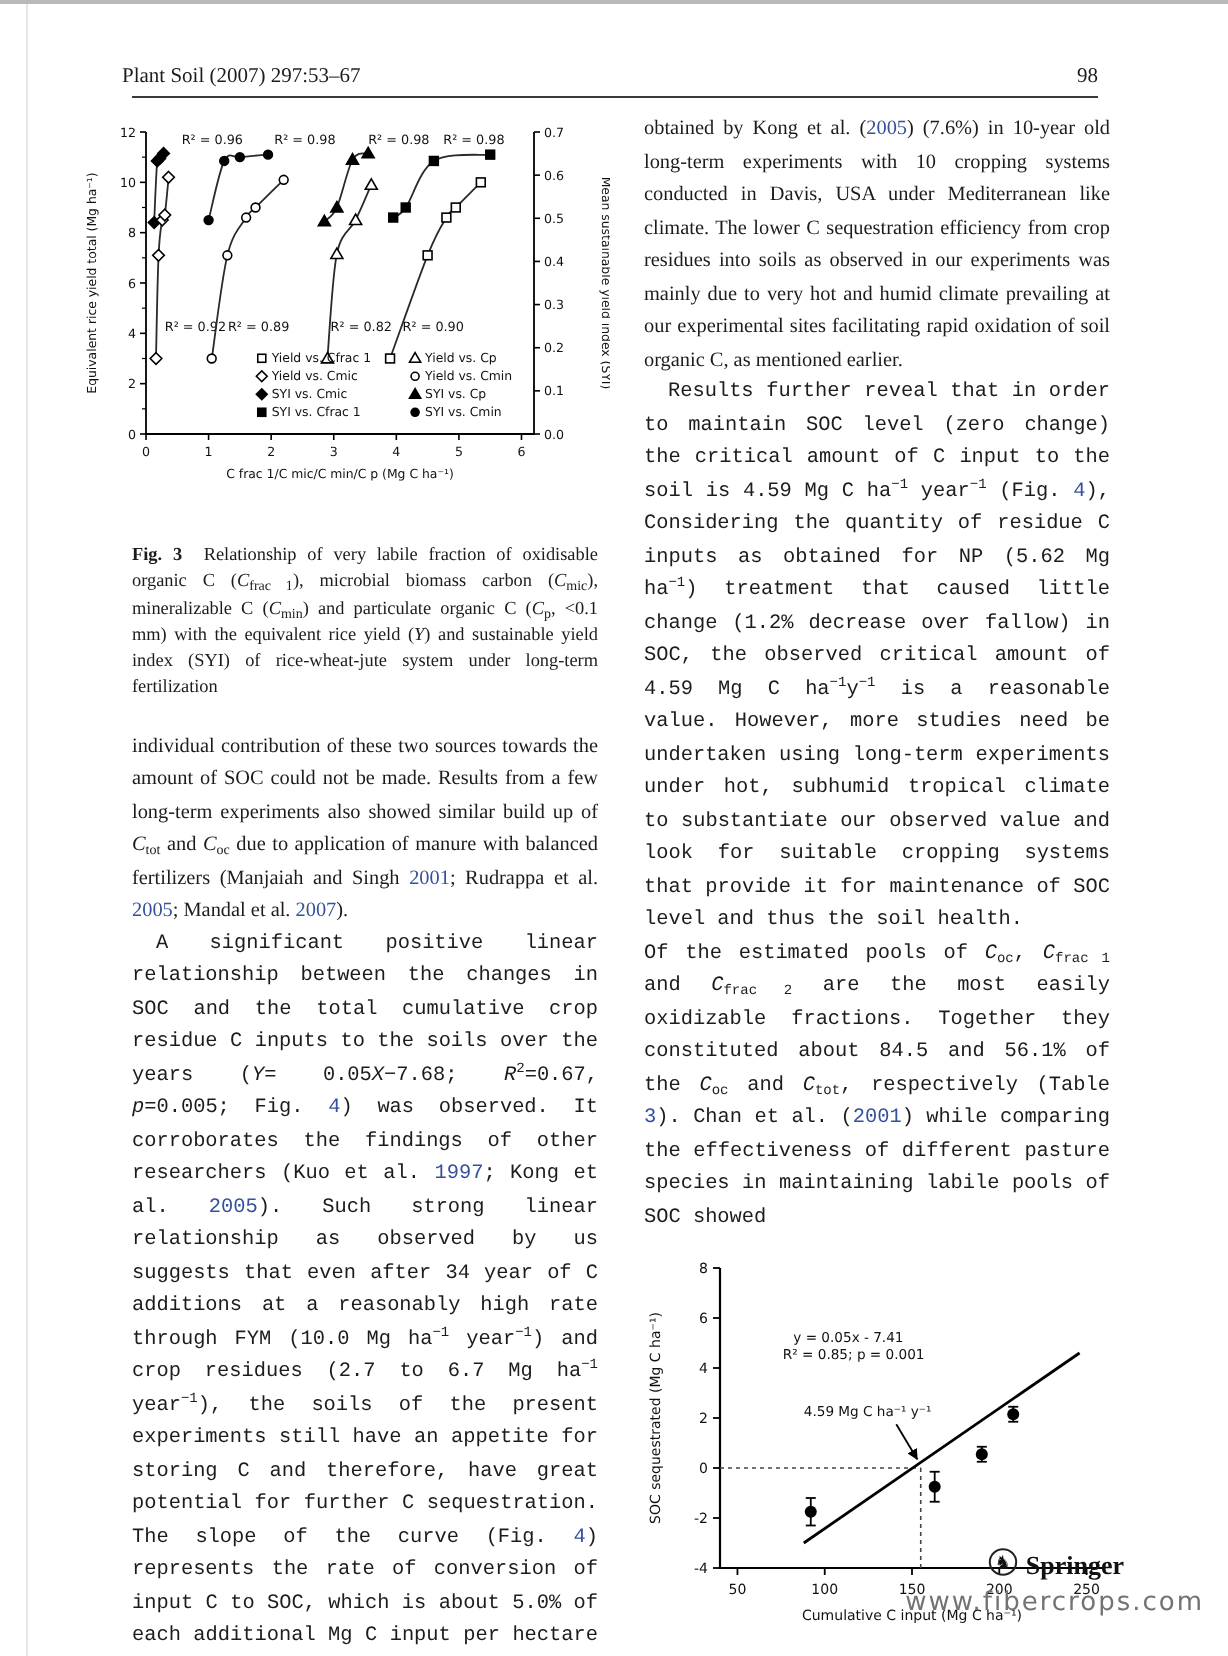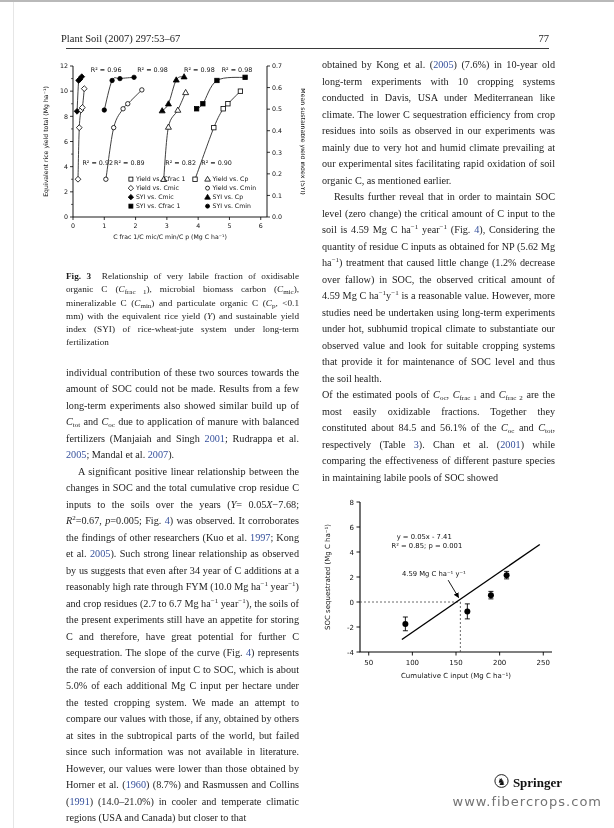--- a/index.html
+++ b/index.html
@@ -22,31 +22,31 @@
   .section-heading{font-size:10.2px;font-weight:normal;margin:14px 0 14px 0;}
   .fig3-wrap{margin-left:-27px;margin-top:2px;}
   .fig4-wrap{margin-top:8px;margin-left:-2px;}
   svg text{font-family:"DejaVu Sans",sans-serif;fill:#111;}
   .springer{position:absolute;top:771px;right:52px;display:flex;align-items:center;gap:4px;
             font-family:"Liberation Serif",serif;font-size:13px;font-weight:bold;color:#111;}
   .watermark{position:absolute;top:792px;right:12px;text-align:right;
              font-family:"DejaVu Sans",sans-serif;letter-spacing:2px;}
   .watermark-cn{font-size:14px;color:#c6bcb6;}
   .watermark-url{font-size:13px;color:#737373;letter-spacing:1px;}
-  p.body + p.body{margin-top:0;}
+  p.body + p.body{margin-top:0;font-family:Liberation Mono, monospace;}
   .leftcol-text{margin-top:15px;}
 </style>
 </head>
 <body>
 
 <div class="page">
 
   <div class="header">
     <span>Plant Soil (2007) 297:53–67</span>
-    <span>77</span>
+    <span>98</span>
   </div>
   <div class="header-rule"></div>
 
   <div class="content">
 
     <div class="col">
       <div class="fig3-wrap">
         <svg id="fig3-svg" width="266" height="202" viewBox="0 0 266 202">
             <path d="M34 7V158H228V7" stroke="#000" stroke-width="0.9" fill="none"></path>
             <line x1="31" y1="158" x2="34" y2="158" stroke="#000" stroke-width="0.8"></line>

